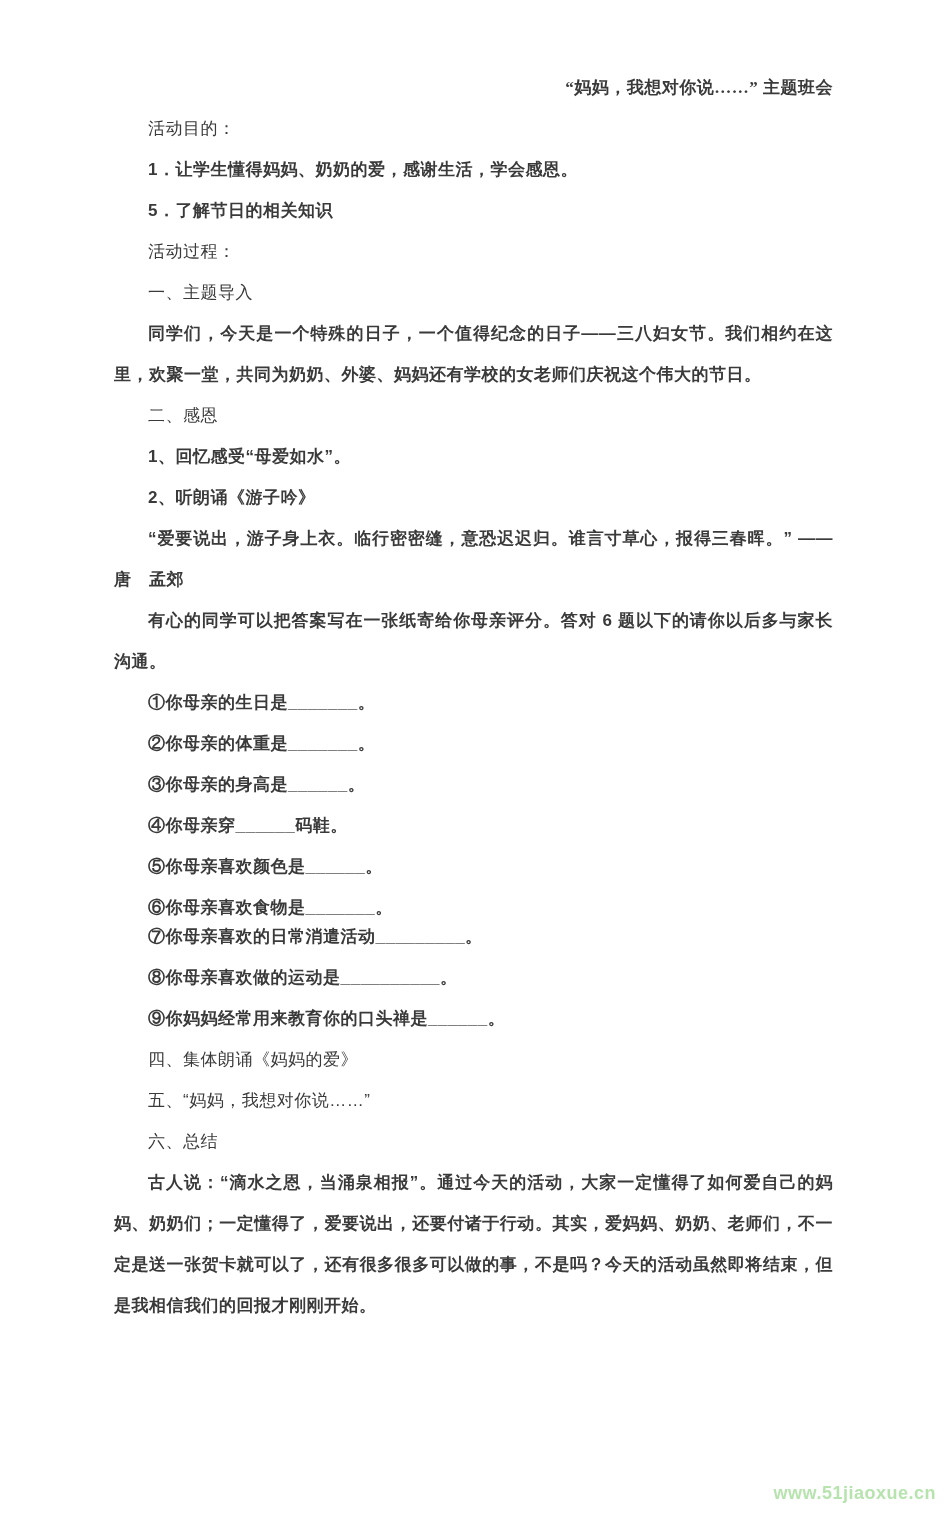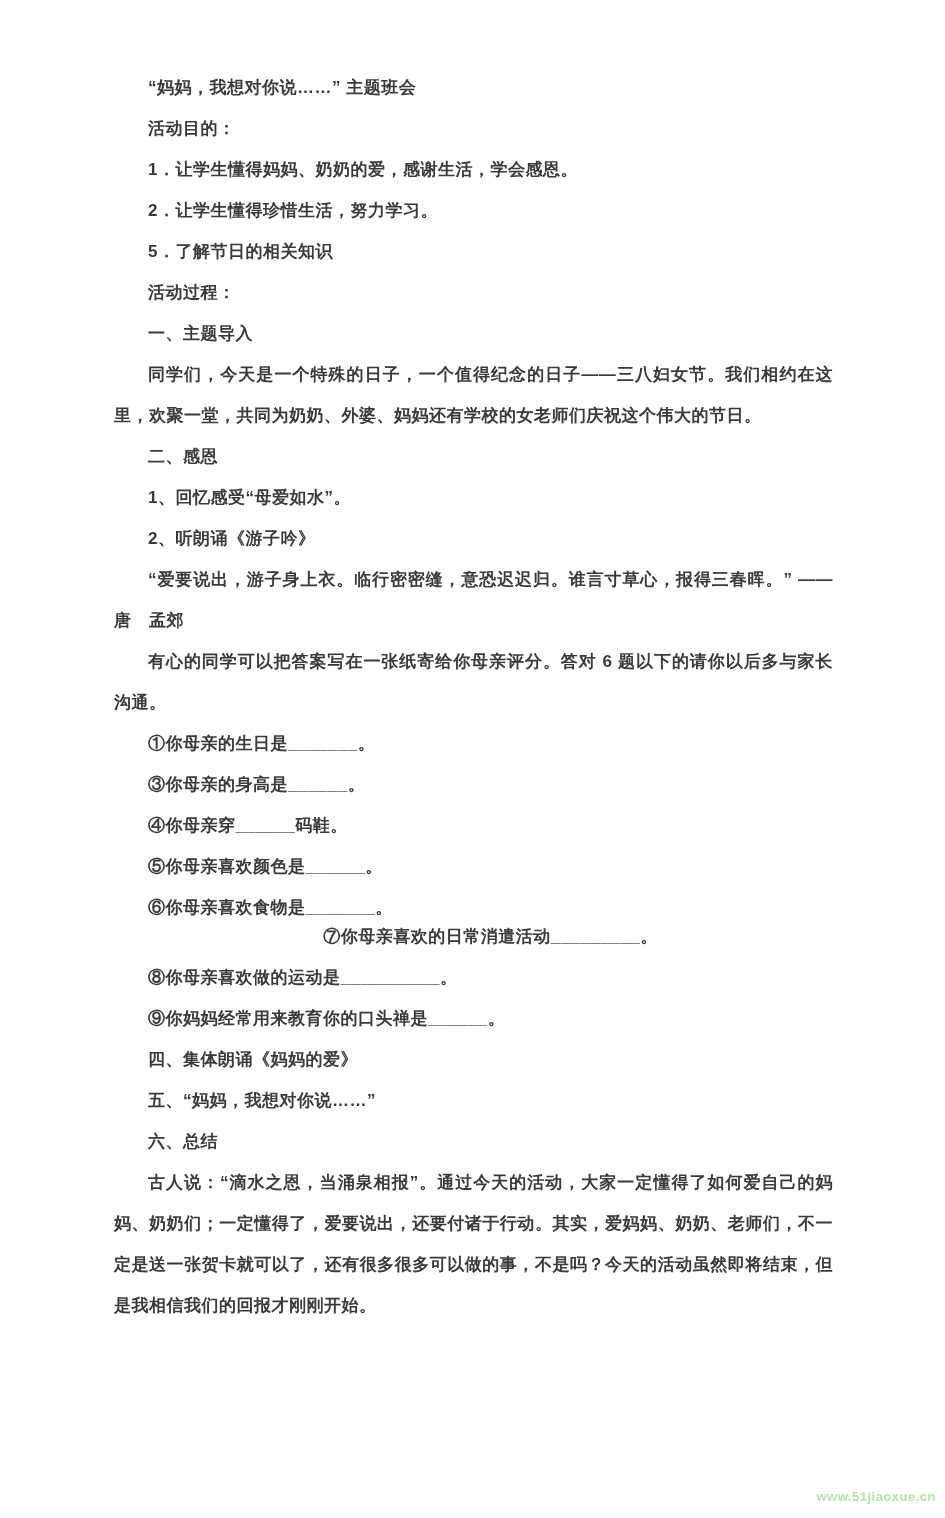--- a/index.html
+++ b/index.html
@@ -19,71 +19,71 @@
     position: absolute;
     top: 67px;
     left: 114px;
     width: 719px;
   }
   .doc-title {
     margin: 0;
     font-size: 17px;
     font-weight: 700;
     line-height: 41px;
-    text-align: left;
+    text-align: right;
     text-indent: 2em;
     letter-spacing: 0.5px;
+    font-family: Liberation Serif, serif;
   }
   p.block {
     margin: 0;
     font-size: 17px;
     line-height: 41px;
     text-indent: 2em;
     letter-spacing: 0.5px;
     font-weight: bold;
   }
   p.heading {
-    font-weight: 700;
+    font-weight: 400;
   }
   p.paragraph {
     text-align: justify;
   }
   p.tight {
     margin-top: -12px;
-    text-align: center;
   }
   .watermark {
     position: absolute;
     right: 9px;
     bottom: 14px;
-    font-size: 13px;
+    font-size: 18px;
     font-weight: 700;
     letter-spacing: 0.5px;
   }
 </style>
 </head>
 <body>
 
 <div class="page" style="background: rgb(255, 255, 255); color: rgb(58, 58, 58);">
   <div class="content">
     <h1 class="doc-title">“妈妈，我想对你说……” 主题班会</h1>
     <div id="blocks">
         <p class="block heading">活动目的：</p>
         <p class="block list-item">1．让学生懂得妈妈、奶奶的爱，感谢生活，学会感恩。</p>
-        <p class="block list-item">2．让学生懂得珍惜生活，努力学习。</p>
         <p class="block list-item">5．了解节日的相关知识</p>
         <p class="block heading">活动过程：</p>
         <p class="block heading">一、主题导入</p>
         <p class="block paragraph">同学们，今天是一个特殊的日子，一个值得纪念的日子——三八妇女节。我们相约在这里，欢聚一堂，共同为奶奶、外婆、妈妈还有学校的女老师们庆祝这个伟大的节日。</p>
         <p class="block heading">二、感恩</p>
         <p class="block list-item">1、回忆感受“母爱如水”。</p>
         <p class="block list-item">2、听朗诵《游子吟》</p>
         <p class="block paragraph">“爱要说出，游子身上衣。临行密密缝，意恐迟迟归。谁言寸草心，报得三春晖。” ——唐　孟郊</p>
         <p class="block paragraph">有心的同学可以把答案写在一张纸寄给你母亲评分。答对 6 题以下的请你以后多与家长沟通。</p>
         <p class="block list-item">①你母亲的生日是_______。</p>
+        <p class="block list-item">②你母亲的体重是_______。</p>
         <p class="block list-item">③你母亲的身高是______。</p>
         <p class="block list-item">④你母亲穿______码鞋。</p>
         <p class="block list-item">⑤你母亲喜欢颜色是______。</p>
         <p class="block list-item">⑥你母亲喜欢食物是_______。</p>
         <p class="block list-item tight">⑦你母亲喜欢的日常消遣活动_________。</p>
         <p class="block list-item">⑧你母亲喜欢做的运动是__________。</p>
         <p class="block list-item">⑨你妈妈经常用来教育你的口头禅是______。</p>
         <p class="block heading">四、集体朗诵《妈妈的爱》</p>
         <p class="block heading">五、“妈妈，我想对你说……”</p>
         <p class="block heading">六、总结</p>

